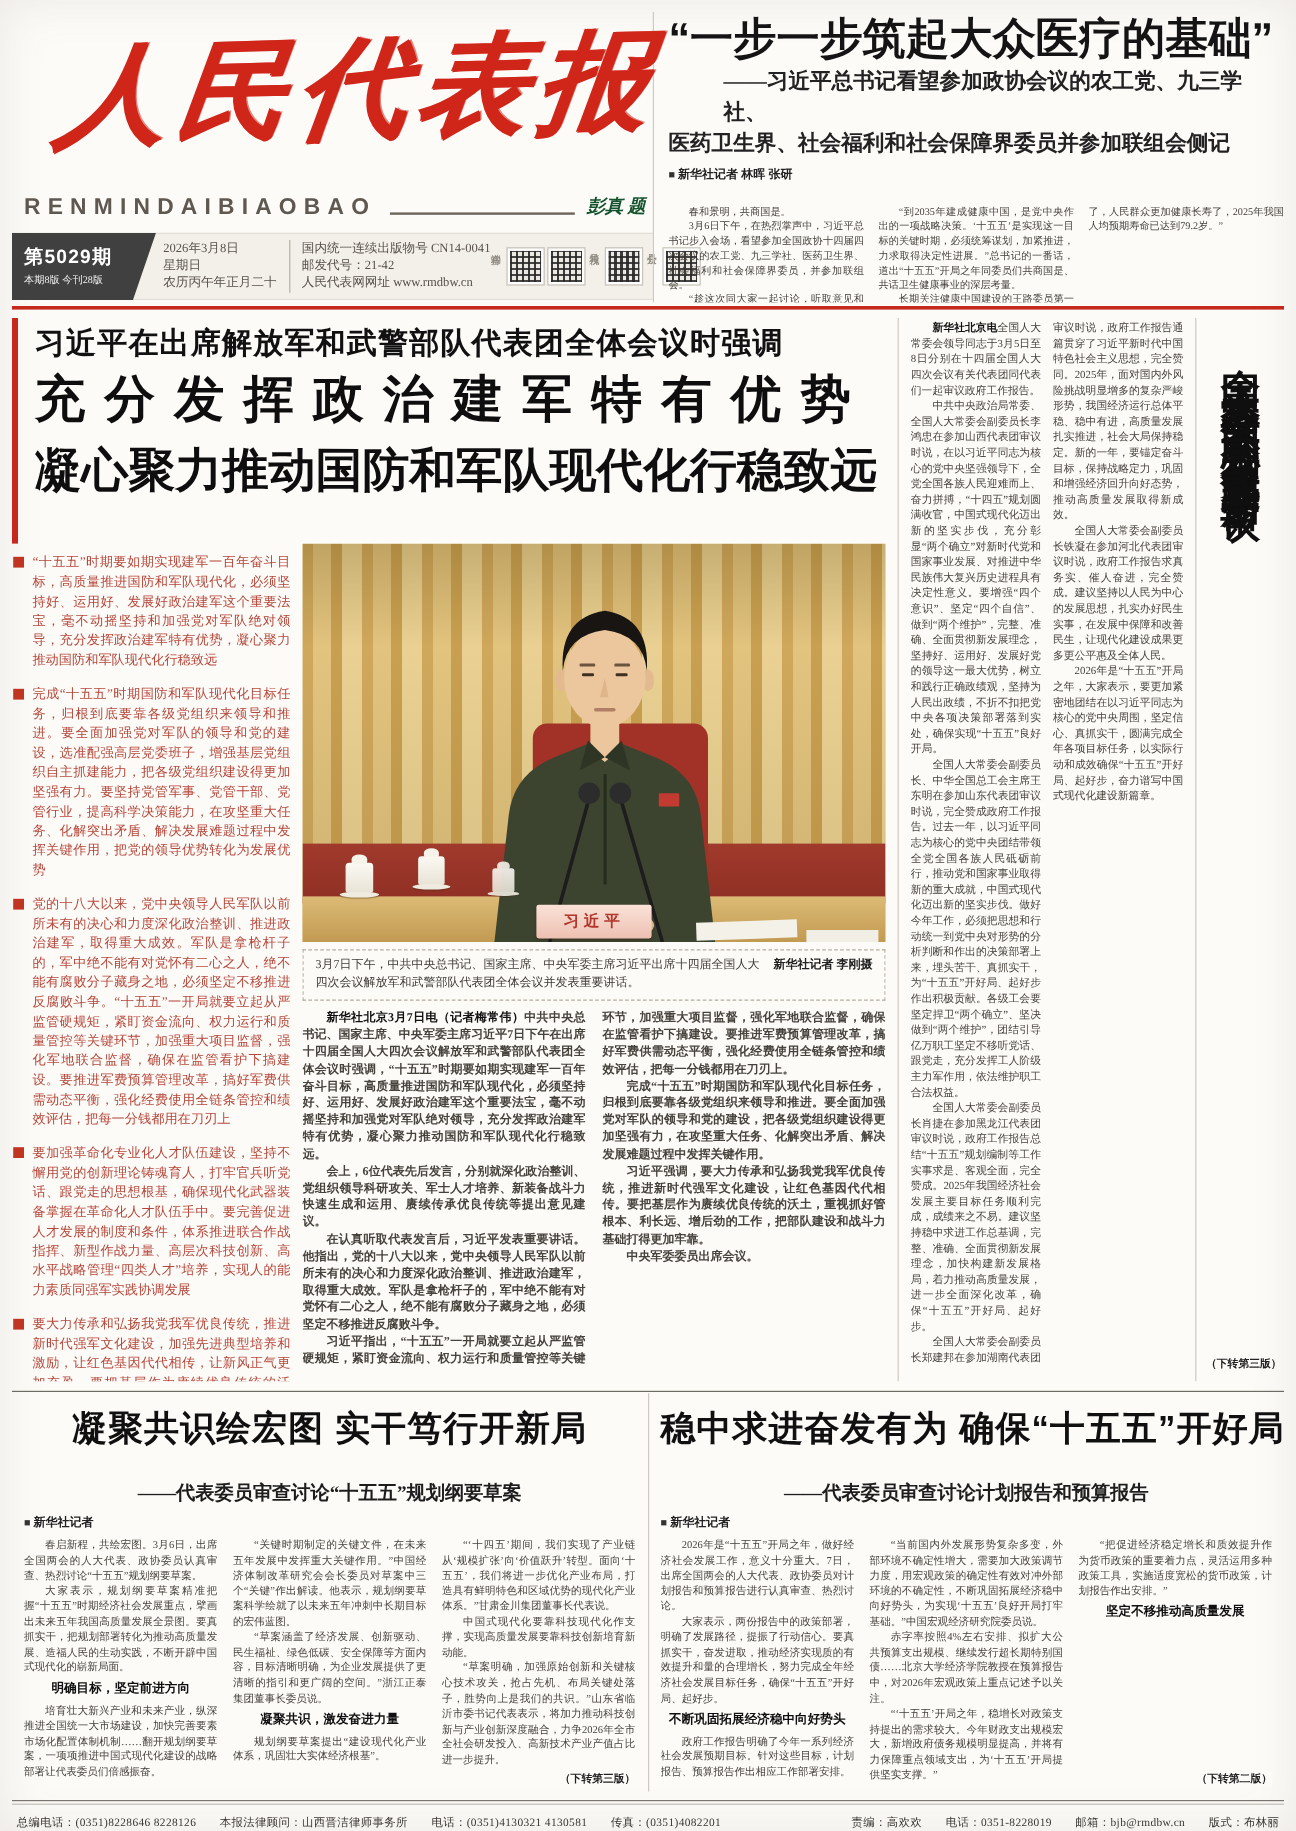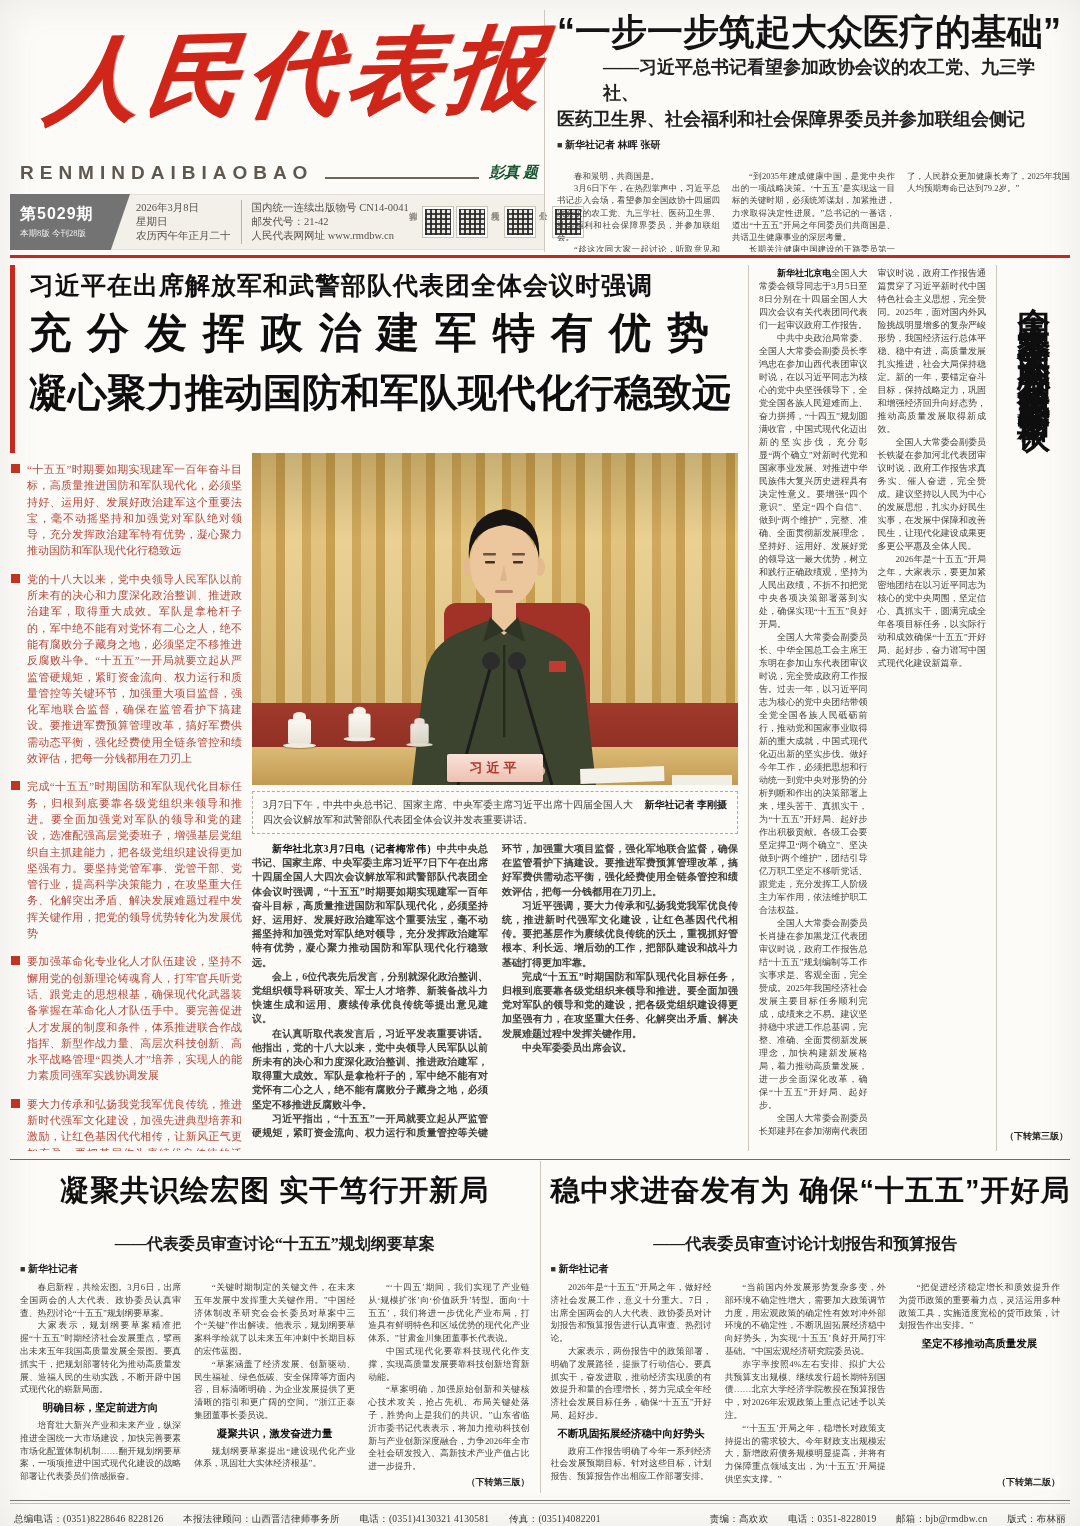--- a/index.html
+++ b/index.html
@@ -29,21 +29,21 @@
     text-shadow:1px 1px 0 #d0261a, 2px 0 0 rgba(208,38,26,.55);
     white-space:nowrap;
   }
   .brand-row{display:flex;align-items:flex-end;padding:0 6px 0 10px;height:34px;}
   .brand-latin{font-family:"Liberation Sans",sans-serif;font-weight:bold;font-size:19px;
     letter-spacing:6px;color:#5f5850;}
   .brand-line{flex:1;border-bottom:2px solid #6d665d;margin:0 10px 5px 12px;}
   .brand-sign{font-style:italic;font-size:15px;color:#14532d;font-weight:bold;padding-bottom:2px;white-space:nowrap;}
   .pub-strip{margin-top:10px;background:#f3f0ea;height:56px;display:flex;align-items:center;border-top:1px solid #e2ded6;border-bottom:1px solid #e2ded6;}
   .issue-box{
-    width:120px;height:56px;background:#737373;color:#fff;flex:none;
+    width:120px;height:56px;background:#404040;color:#fff;flex:none;
     clip-path:polygon(0 0,100% 0,84% 100%,0 100%);
     display:flex;flex-direction:column;justify-content:center;padding-left:10px;
   }
   .issue-no{font-family:"Liberation Sans",sans-serif;font-weight:bold;font-size:16px;letter-spacing:1px;}
   .issue-info{font-size:8.5px;margin-top:3px;opacity:.92;}
   .date-block{font-size:10.5px;line-height:14px;color:#57514a;margin-left:6px;white-space:nowrap;}
   .strip-vline{width:1px;height:44px;background:#b7b1a7;margin:0 10px;flex:none;}
   .pub-ids{font-size:10.5px;line-height:14px;color:#57514a;white-space:nowrap;}
   .qr-strip{display:flex;align-items:center;margin-left:auto;padding-right:6px;gap:4px;}
   .qr-label{writing-mode:vertical-rl;text-orientation:upright;font-size:8.5px;color:#8a847a;height:34px;line-height:10px;}
@@ -198,22 +198,22 @@
   <div class="mid">
 
     <div class="lead-head">
       <div class="kicker">习近平在出席解放军和武警部队代表团全体会议时强调</div>
       <div class="h1a">充分发挥政治建军特有优势</div>
       <div class="h1b">凝心聚力推动国防和军队现代化行稳致远</div>
     </div>
 
     <div class="bullets">
       <div class="bullet">“十五五”时期要如期实现建军一百年奋斗目标，高质量推进国防和军队现代化，必须坚持好、运用好、发展好政治建军这个重要法宝，毫不动摇坚持和加强党对军队绝对领导，充分发挥政治建军特有优势，凝心聚力推动国防和军队现代化行稳致远</div>
+      <div class="bullet">完成“十五五”时期国防和军队现代化目标任务，归根到底要靠各级党组织来领导和推进。要全面加强党对军队的领导和党的建设，选准配强高层党委班子，增强基层党组织自主抓建能力，把各级党组织建设得更加坚强有力。要坚持党管军事、党管干部、党管行业，提高科学决策能力，在攻坚重大任务、化解突出矛盾、解决发展难题过程中发挥关键作用，把党的领导优势转化为发展优势</div>
       <div class="bullet">党的十八大以来，党中央领导人民军队以前所未有的决心和力度深化政治整训、推进政治建军，取得重大成效。军队是拿枪杆子的，军中绝不能有对党怀有二心之人，绝不能有腐败分子藏身之地，必须坚定不移推进反腐败斗争。“十五五”一开局就要立起从严监管硬规矩，紧盯资金流向、权力运行和质量管控等关键环节，加强重大项目监督，强化军地联合监督，确保在监管看护下搞建设。要推进军费预算管理改革，搞好军费供需动态平衡，强化经费使用全链条管控和绩效评估，把每一分钱都用在刀刃上</div>
-      <div class="bullet">完成“十五五”时期国防和军队现代化目标任务，归根到底要靠各级党组织来领导和推进。要全面加强党对军队的领导和党的建设，选准配强高层党委班子，增强基层党组织自主抓建能力，把各级党组织建设得更加坚强有力。要坚持党管军事、党管干部、党管行业，提高科学决策能力，在攻坚重大任务、化解突出矛盾、解决发展难题过程中发挥关键作用，把党的领导优势转化为发展优势</div>
       <div class="bullet">要加强革命化专业化人才队伍建设，坚持不懈用党的创新理论铸魂育人，打牢官兵听党话、跟党走的思想根基，确保现代化武器装备掌握在革命化人才队伍手中。要完善促进人才发展的制度和条件，体系推进联合作战指挥、新型作战力量、高层次科技创新、高水平战略管理“四类人才”培养，实现人的能力素质同强军实践协调发展</div>
       <div class="bullet">要大力传承和弘扬我党我军优良传统，推进新时代强军文化建设，加强先进典型培养和激励，让红色基因代代相传，让新风正气更加充盈。要把基层作为赓续优良传统的沃土，积极探索新形势下基层建设规律和有益做法，重视抓好管根本、利长远、增后劲的工作，把部队建设和战斗力基础打得更加牢靠</div>
     </div>
 
     <div class="center-col">
       <div class="photo">
         <div class="curtain"></div>
         <div class="carpet"></div>
         <div class="desk"></div>
         <svg class="person-svg" viewBox="0 0 486 332" xmlns="http://www.w3.org/2000/svg">
@@ -252,22 +252,22 @@
       </div>
       <div class="caption-box">
         <b class="credit">新华社记者 李刚摄</b>
         <span>3月7日下午，中共中央总书记、国家主席、中央军委主席习近平出席十四届全国人大四次会议解放军和武警部队代表团全体会议并发表重要讲话。</span>
       </div>
       <div class="center-article">
         <p><b>新华社北京3月7日电（记者梅常伟）</b><span>中共中央总书记、国家主席、中央军委主席习近平7日下午在出席十四届全国人大四次会议解放军和武警部队代表团全体会议时强调，“十五五”时期要如期实现建军一百年奋斗目标，高质量推进国防和军队现代化，必须坚持好、运用好、发展好政治建军这个重要法宝，毫不动摇坚持和加强党对军队绝对领导，充分发挥政治建军特有优势，凝心聚力推动国防和军队现代化行稳致远。</span></p>
         <p>会上，6位代表先后发言，分别就深化政治整训、党组织领导科研攻关、军士人才培养、新装备战斗力快速生成和运用、赓续传承优良传统等提出意见建议。</p>
         <p>在认真听取代表发言后，习近平发表重要讲话。他指出，党的十八大以来，党中央领导人民军队以前所未有的决心和力度深化政治整训、推进政治建军，取得重大成效。军队是拿枪杆子的，军中绝不能有对党怀有二心之人，绝不能有腐败分子藏身之地，必须坚定不移推进反腐败斗争。</p>
         <p>习近平指出，“十五五”一开局就要立起从严监管硬规矩，紧盯资金流向、权力运行和质量管控等关键环节，加强重大项目监督，强化军地联合监督，确保在监管看护下搞建设。要推进军费预算管理改革，搞好军费供需动态平衡，强化经费使用全链条管控和绩效评估，把每一分钱都用在刀刃上。</p>
+        <p>完成“十五五”时期国防和军队现代化目标任务，归根到底要靠各级党组织来领导和推进。要全面加强党对军队的领导和党的建设，把各级党组织建设得更加坚强有力，在攻坚重大任务、化解突出矛盾、解决发展难题过程中发挥关键作用。</p>
         <p>习近平强调，要大力传承和弘扬我党我军优良传统，推进新时代强军文化建设，让红色基因代代相传。要把基层作为赓续优良传统的沃土，重视抓好管根本、利长远、增后劲的工作，把部队建设和战斗力基础打得更加牢靠。</p>
-        <p>完成“十五五”时期国防和军队现代化目标任务，归根到底要靠各级党组织来领导和推进。要全面加强党对军队的领导和党的建设，把各级党组织建设得更加坚强有力，在攻坚重大任务、化解突出矛盾、解决发展难题过程中发挥关键作用。</p>
         <p>中央军委委员出席会议。</p>
       </div>
     </div>
 
     <div class="right-art">
       <div class="ra-text">
         <p><b>新华社北京电</b><span>全国人大常委会领导同志于3月5日至8日分别在十四届全国人大四次会议有关代表团同代表们一起审议政府工作报告。</span></p>
         <p>中共中央政治局常委、全国人大常委会副委员长李鸿忠在参加山西代表团审议时说，在以习近平同志为核心的党中央坚强领导下，全党全国各族人民迎难而上、奋力拼搏，“十四五”规划圆满收官，中国式现代化迈出新的坚实步伐，充分彰显“两个确立”对新时代党和国家事业发展、对推进中华民族伟大复兴历史进程具有决定性意义。要增强“四个意识”、坚定“四个自信”、做到“两个维护”，完整、准确、全面贯彻新发展理念，坚持好、运用好、发展好党的领导这一最大优势，树立和践行正确政绩观，坚持为人民出政绩，不折不扣把党中央各项决策部署落到实处，确保实现“十五五”良好开局。</p>
         <p>全国人大常委会副委员长、中华全国总工会主席王东明在参加山东代表团审议时说，完全赞成政府工作报告。过去一年，以习近平同志为核心的党中央团结带领全党全国各族人民砥砺前行，推动党和国家事业取得新的重大成就，中国式现代化迈出新的坚实步伐。做好今年工作，必须把思想和行动统一到党中央对形势的分析判断和作出的决策部署上来，埋头苦干、真抓实干，为“十五五”开好局、起好步作出积极贡献。各级工会要坚定捍卫“两个确立”、坚决做到“两个维护”，团结引导亿万职工坚定不移听党话、跟党走，充分发挥工人阶级主力军作用，依法维护职工合法权益。</p>
         <p>全国人大常委会副委员长肖捷在参加黑龙江代表团审议时说，政府工作报告总结“十五五”规划编制等工作实事求是、客观全面，完全赞成。2025年我国经济社会发展主要目标任务顺利完成，成绩来之不易。建议坚持稳中求进工作总基调，完整、准确、全面贯彻新发展理念，加快构建新发展格局，着力推动高质量发展，进一步全面深化改革，确保“十五五”开好局、起好步。</p>

